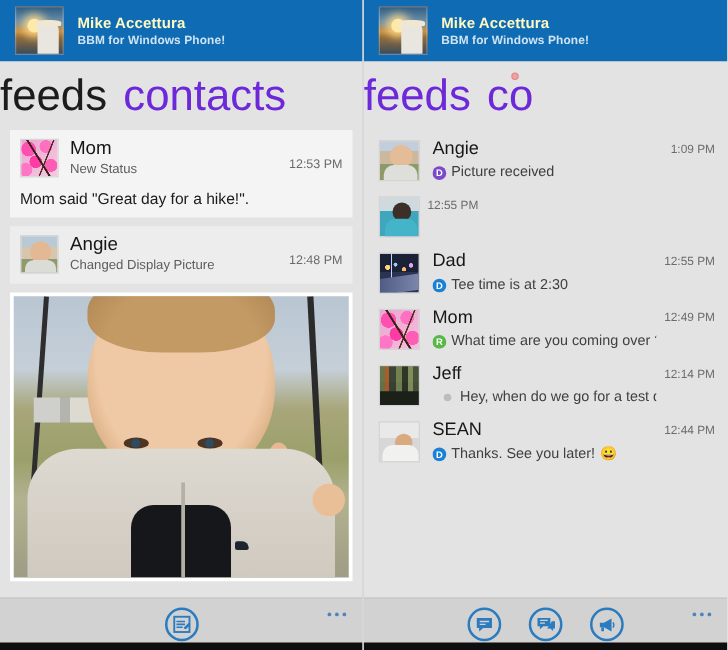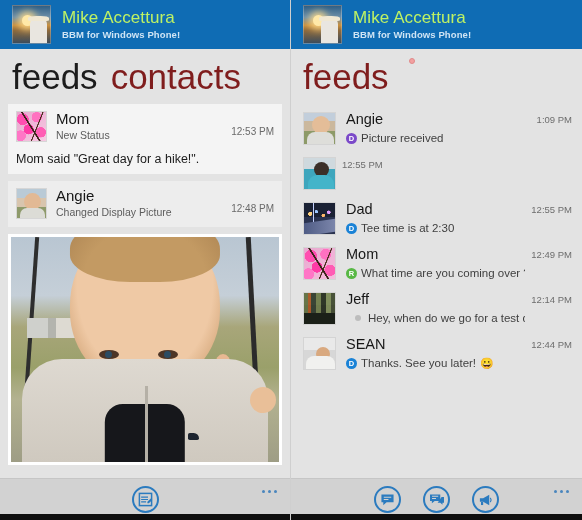--- a/index.html
+++ b/index.html
@@ -44,47 +44,46 @@
     width: 17px; height: 27px;
     background: #e9e6e0; border-radius: 6px 6px 0 0;
   }
   .hdr-avatar .hat {
     position: absolute; left: 15px; top: 10px;
     width: 21px; height: 5px; border-radius: 40% 40% 20% 20%;
     background: #efe7d2;
   }
   .hdr-text { margin-left: 11px; line-height: 1; }
   .hdr-name {
-    color: #bef264;
-    font-size: 17px;
-    font-weight: 400;
+    color: #fef9c3;
+    font-size: 12px;
+    font-weight: 700;
     letter-spacing: .1px;
   }
   .hdr-sub {
     color: #cfe4f4;
     font-size: 9.5px;
     margin-top: 4px;
     font-weight: 700;
     letter-spacing: .1px;
   }
 
   
   .pivot {
     height: 55px;
     display: flex;
     align-items: center;
-    padding-left: 12px;
     overflow: hidden;
     white-space: nowrap;
     position: relative;
   }
   .pivot-tab {
     font-size: 35px;
     font-weight: 300;
-    color: #7f1d1d;
+    color: #6d28d9;
     margin-right: 13px;
     line-height: 1;
     position: relative;
   }
   .pivot-tab.active { color: #1c1c1c; }
   .pivot-dot {
     position: absolute;
     width: 6px; height: 6px;
     border-radius: 50%;
     background: #f3a0a0;
@@ -393,20 +392,21 @@
       </div>
       <div class="hdr-text">
         <div class="hdr-name">Mike Accettura</div>
         <div class="hdr-sub">BBM for Windows Phone!</div>
       </div>
     </div>
 
     <div class="pivot">
       <span class="pivot-tab">feeds</span>
       <span class="pivot-dot" style="left:118px"></span>
+      <span class="pivot-tab">co</span>
     </div>
 
     <div class="chats">
 
       <div class="chat-row">
         <div class="chat-av av-baby"></div>
         <div class="chat-meta">
           <div class="chat-name">Angie</div>
           <div class="chat-msg">
             <span class="badge" style="background:#7b49c9">D</span>

